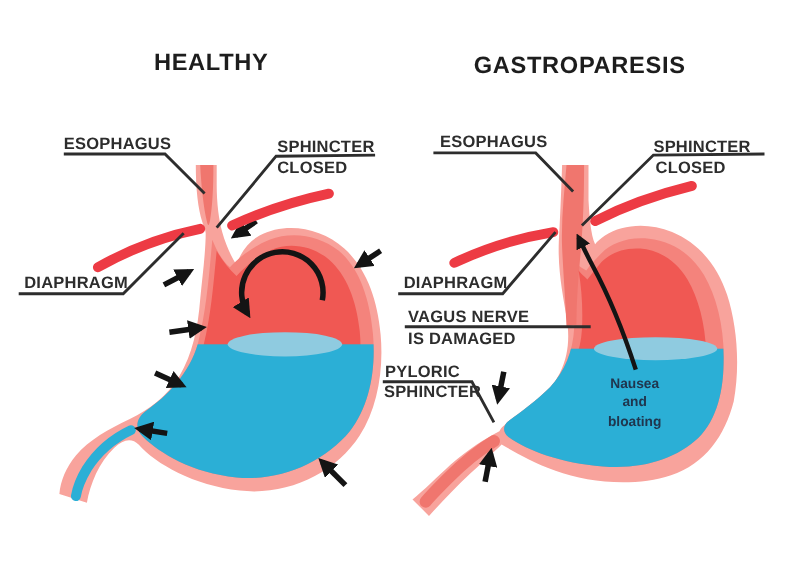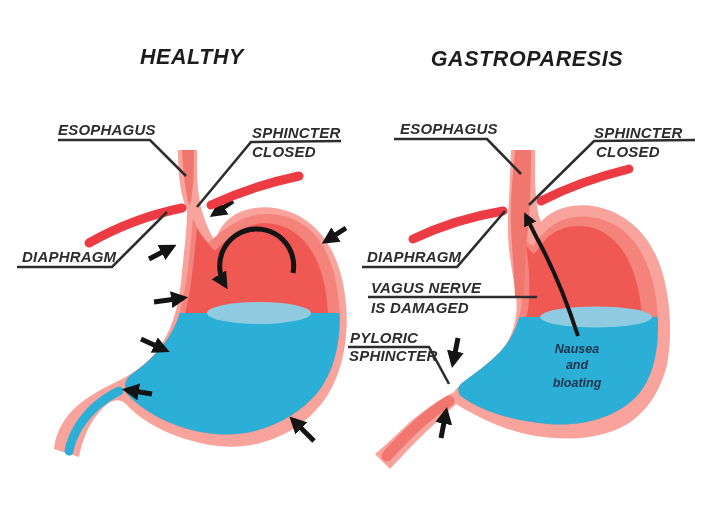--- a/index.html
+++ b/index.html
@@ -1,16 +1,16 @@
 <!DOCTYPE html>
 <html><head>
 <meta charset="utf-8">
 <style>
   html,body{margin:0;padding:0;background:#fff;}
-  #canvas{position:relative;width:720px;height:513px;background:#84cc16;overflow:hidden;font-style:italic;}
+  #canvas{position:relative;width:720px;height:513px;background:#84cc16;overflow:hidden;}
   svg{display:block;}
   .lbl{font-family:"Liberation Sans",sans-serif;font-weight:bold;font-size:15px;fill:#2D2D2D;letter-spacing:0.2px;}
   .ttl{font-family:"Liberation Sans",sans-serif;font-weight:bold;font-size:21.5px;fill:#1D1D1D;letter-spacing:0.6px;}
   .sym{font-family:"Liberation Sans",sans-serif;font-weight:bold;font-size:12.5px;fill:#20364E;}
   .ptr{stroke:#2D2D2D;stroke-width:2.6;fill:none;}
   .arr{stroke:#141414;stroke-width:5;fill:none;stroke-linecap:butt;}
   .band{stroke:#ED3B44;stroke-width:9;fill:none;stroke-linecap:round;}
 </style>
 </head>
 <body>

